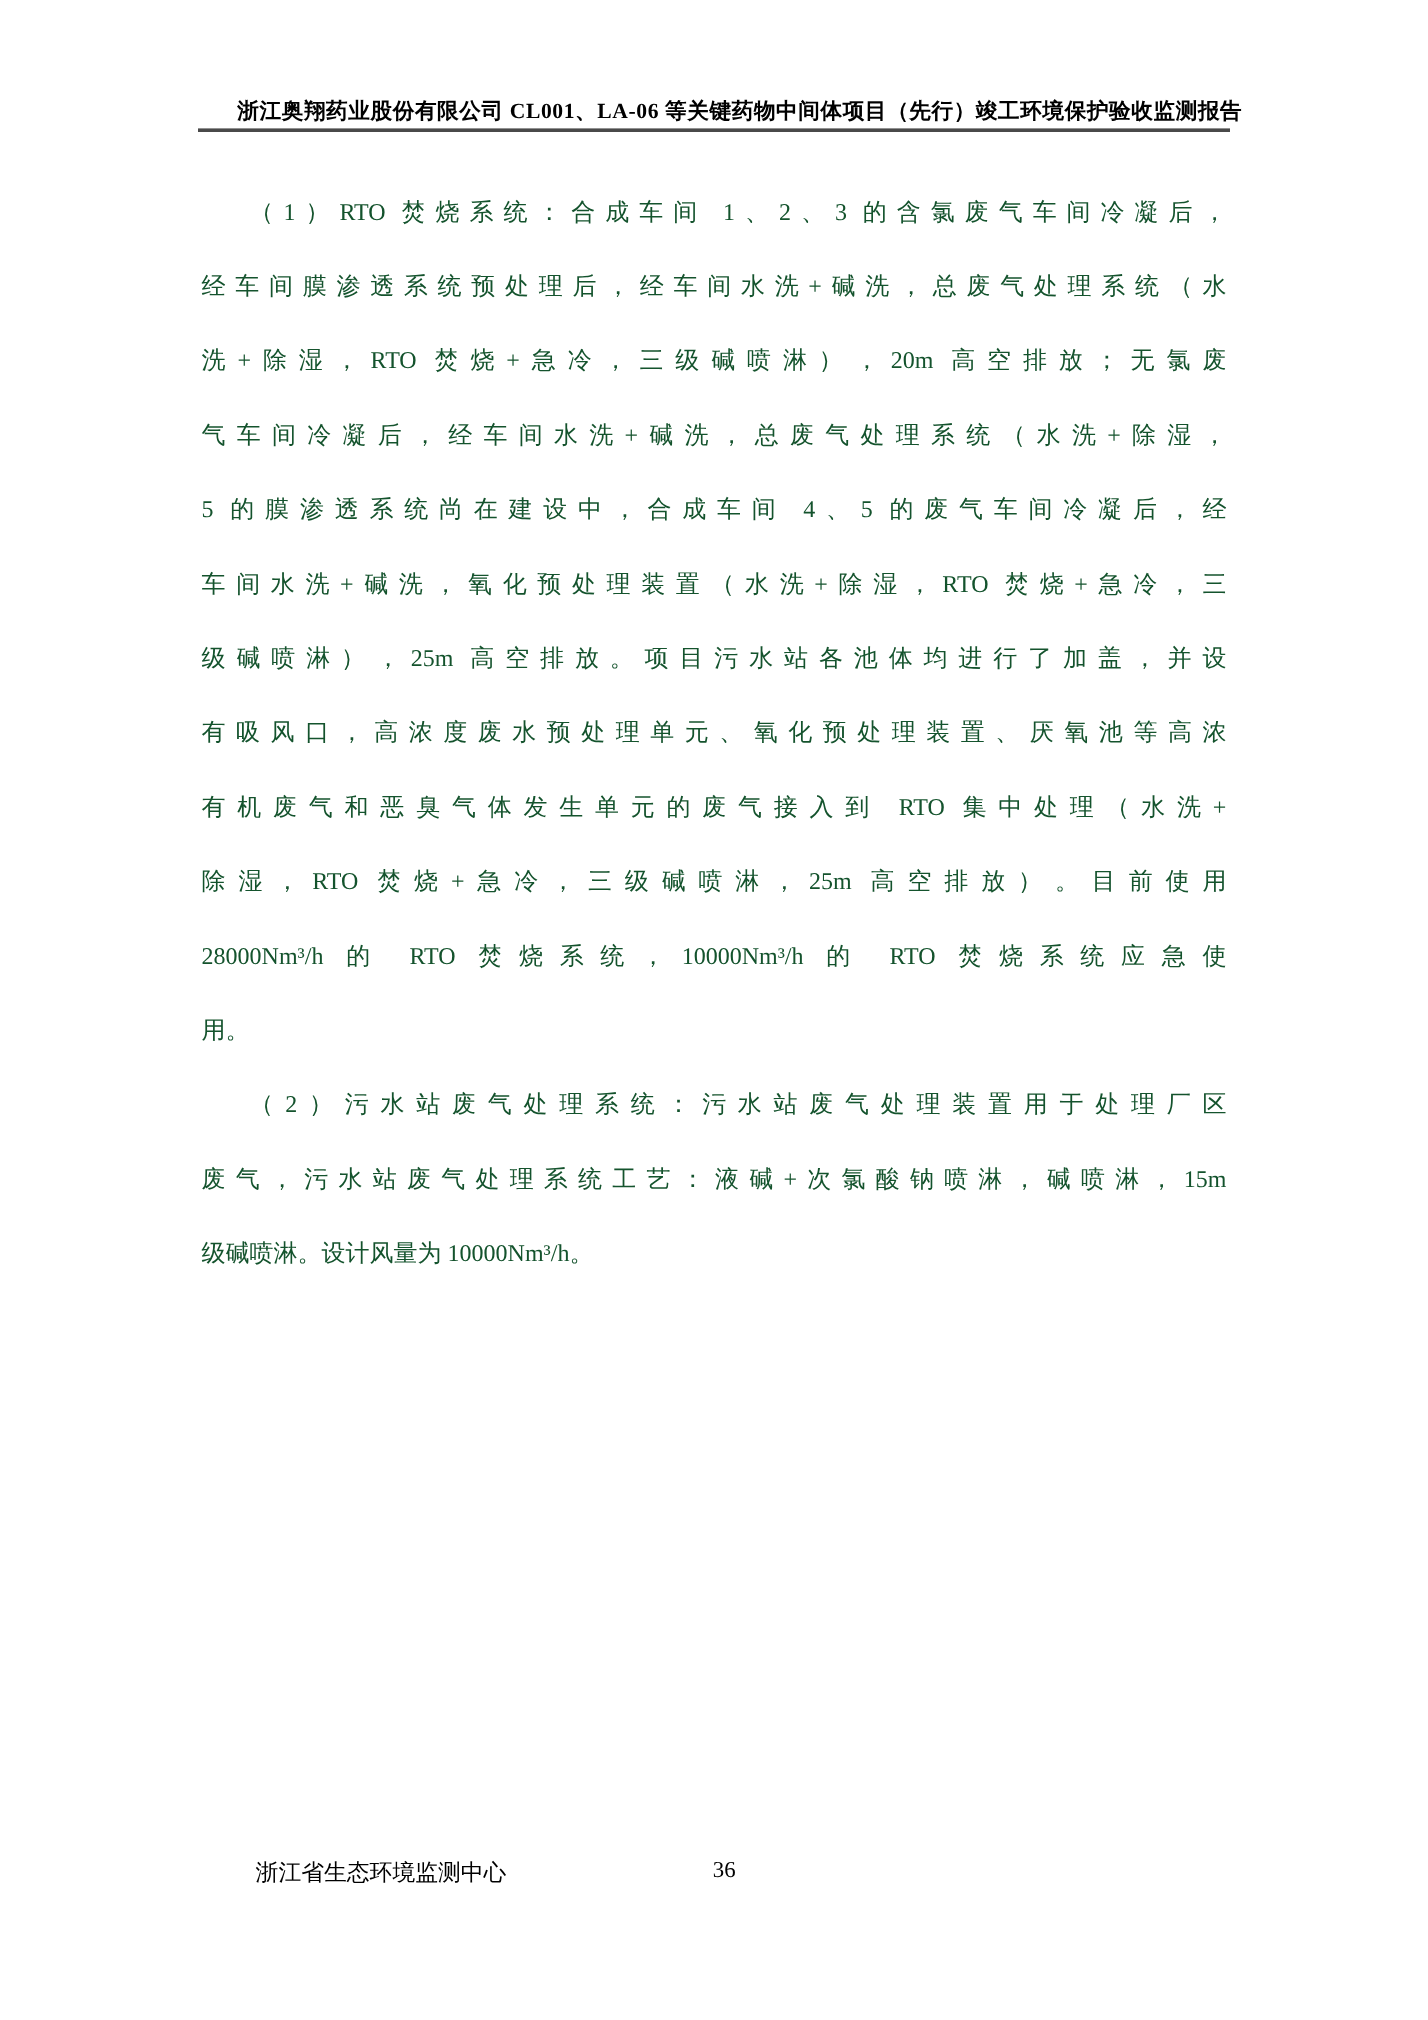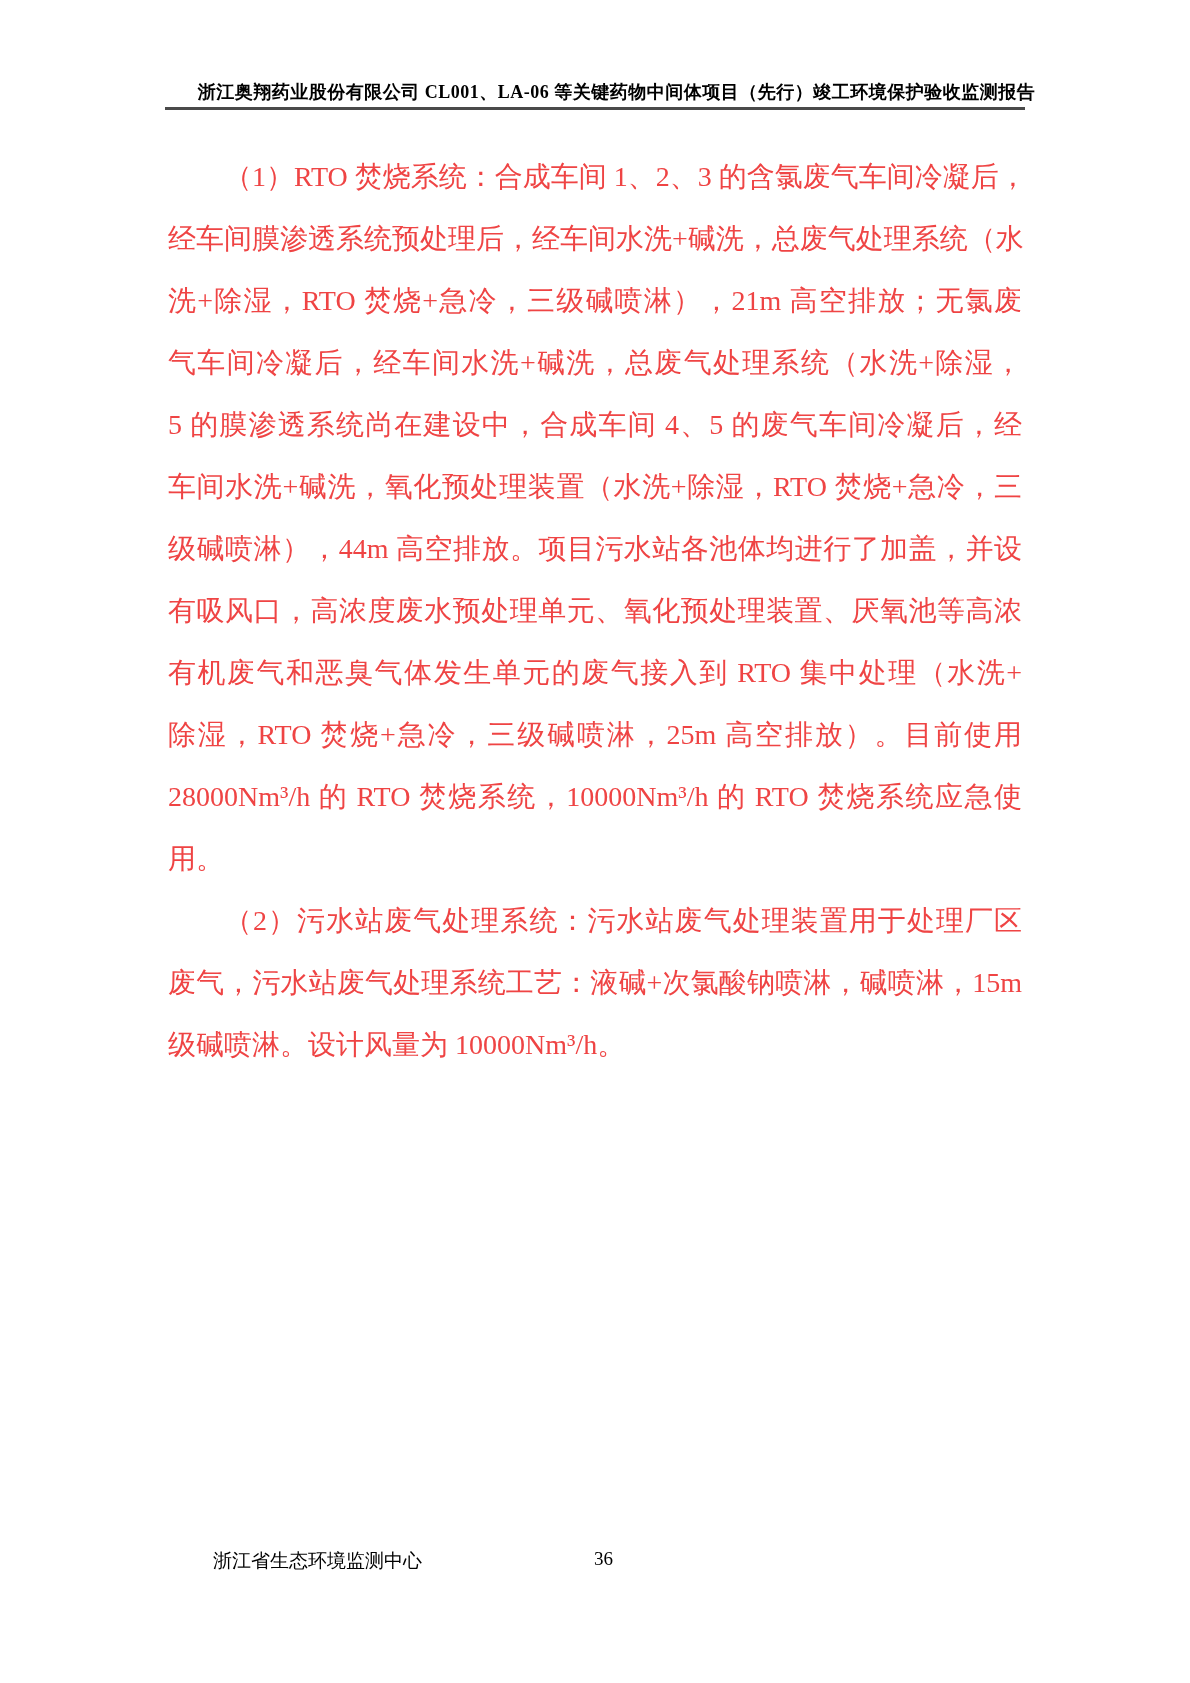--- a/index.html
+++ b/index.html
@@ -40,27 +40,27 @@
   }
 
   
   .doc-body {
     position: absolute;
     top: 146px;
     left: 168px;
     width: 854px;
   }
   .line {
-    font-size: 28px;
+    font-size: 20px;
     line-height: 62px;
     height: 62px;
     white-space: nowrap;
     text-align: justify;
     text-align-last: justify;
-    color: #ef4444;
+    color: #14532d;
   }
   .line.indent {
     text-indent: 2em;
   }
   .line.no-stretch {
     text-align-last: left;
   }
 
   
   .footer-org {
@@ -85,25 +85,25 @@
 
   <header>
     <div class="header-title">浙江奥翔药业股份有限公司 CL001、LA-06 等关键药物中间体项目（先行）竣工环境保护验收监测报告</div>
     <div class="header-rule"></div>
   </header>
 
   <main class="doc-body">
     <section>
       <div class="line indent">（1）RTO 焚烧系统：合成车间 1、2、3 的含氯废气车间冷凝后，</div>
       <div class="line">经车间膜渗透系统预处理后，经车间水洗+碱洗，总废气处理系统（水</div>
-      <div class="line">洗+除湿，RTO 焚烧+急冷，三级碱喷淋），21m 高空排放；无氯废</div>
+      <div class="line">洗+除湿，RTO 焚烧+急冷，三级碱喷淋），20m 高空排放；无氯废</div>
       <div class="line">气车间冷凝后，经车间水洗+碱洗，总废气处理系统（水洗+除湿，</div>
       <div class="line">5 的膜渗透系统尚在建设中，合成车间 4、5 的废气车间冷凝后，经</div>
       <div class="line">车间水洗+碱洗，氧化预处理装置（水洗+除湿，RTO 焚烧+急冷，三</div>
-      <div class="line">级碱喷淋），44m 高空排放。项目污水站各池体均进行了加盖，并设</div>
+      <div class="line">级碱喷淋），25m 高空排放。项目污水站各池体均进行了加盖，并设</div>
       <div class="line">有吸风口，高浓度废水预处理单元、氧化预处理装置、厌氧池等高浓</div>
       <div class="line">有机废气和恶臭气体发生单元的废气接入到 RTO 集中处理（水洗+</div>
       <div class="line">除湿，RTO 焚烧+急冷，三级碱喷淋，25m 高空排放）。目前使用</div>
       <div class="line">28000Nm³/h 的 RTO 焚烧系统，10000Nm³/h 的 RTO 焚烧系统应急使</div>
       <div class="line no-stretch">用。</div>
     </section>
 
     <section>
       <div class="line indent">（2）污水站废气处理系统：污水站废气处理装置用于处理厂区</div>
       <div class="line">废气，污水站废气处理系统工艺：液碱+次氯酸钠喷淋，碱喷淋，15m</div>

